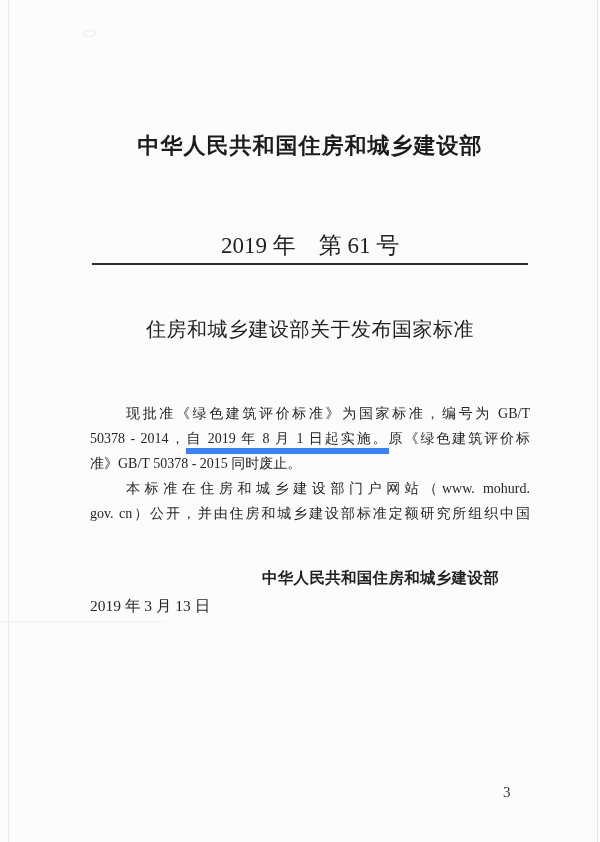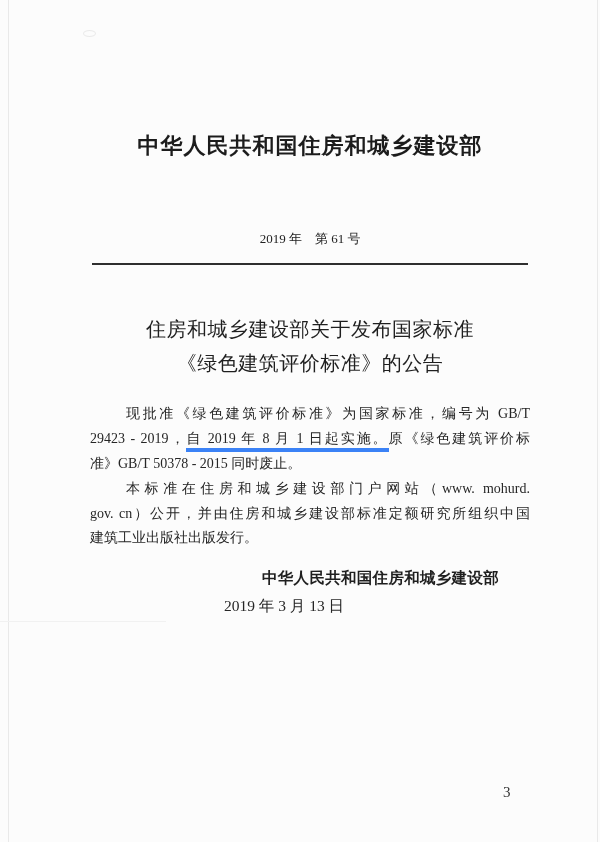--- a/index.html
+++ b/index.html
@@ -51,21 +51,21 @@
   }
   .doc-type {
     top: 167px;
     font-size: 23px;
     font-weight: bold;
     color: #1c1c1c;
     letter-spacing: 1px;
   }
   .issue-number {
     top: 230px;
-    font-size: 13px;
+    font-size: 23px;
     color: #222;
   }
   .rule {
     position: absolute;
     top: 263px; left: 2px;
     width: 436px; height: 2px;
     background: #2f2f2f;
   }
   .subtitle1 { top: 316px; }
   .subtitle2 { top: 350px; }
@@ -87,35 +87,35 @@
     white-space: normal;
   }
   .indent { text-indent: 36px; }
   .l1 { top: 405px; }
   .l2 { top: 430px; }
   .l3 { top: 455px; }
   .l4 { top: 480px; }
   .l5 { top: 505px; }
   .l6 { top: 529px; }
   .red-underline {
-    border-bottom: 4px solid #3b82f6;
+    border-bottom: 6px solid #3b82f6;
     padding-bottom: 2px;
   }
   .signature {
     top: 568px;
     text-align: right;
     padding-right: 31px;
     font-size: 15.5px;
     font-weight: bold;
     color: #1f1f1f;
     letter-spacing: .3px;
   }
   .sig-date {
     top: 596px;
-    text-align: center;
+    text-align: left;
     padding-right: 52px;
     font-size: 15.5px;
     color: #262626;
   }
   .page-number {
     position: absolute;
     left: 503px; top: 784px;
     font-size: 15px;
     color: #333;
   }
@@ -132,33 +132,31 @@
 
   <div class="abs center org-title">中华人民共和国住房和城乡建设部</div>
 
 
   <div class="abs center issue-number">2019 年　第 61 号</div>
 
   <div class="rule"></div>
 
   <div class="abs center subtitle1">住房和城乡建设部关于发布国家标准</div>
 
-  <div class="abs center subtitle2">《绿色建筑评价标准》的公告</div>
 
   <div class="abs bodyline just indent l1">现批准《绿色建筑评价标准》为国家标准，编号为 GB/T</div>
 
-  <div class="abs bodyline just l2"><span>29423 - 2019，</span><span class="red-underline">自 2019 年 8 月 1 日起实施。</span><span>原《绿色建筑评价标</span></div>
+  <div class="abs bodyline just l2"><span>50378 - 2014，</span><span class="red-underline">自 2019 年 8 月 1 日起实施。</span><span>原《绿色建筑评价标</span></div>
 
   <div class="abs bodyline l3">准》GB/T 50378 - 2015 同时废止。</div>
 
   <div class="abs bodyline just l5">gov. cn）公开，并由住房和城乡建设部标准定额研究所组织中国</div>
 
   <div class="abs bodyline just indent l4">本标准在住房和城乡建设部门户网站（www. mohurd.</div>
 
-  <div class="abs bodyline l6">建筑工业出版社出版发行。</div>
 
   <div class="abs signature">中华人民共和国住房和城乡建设部</div>
 
   <div class="abs sig-date">2019 年 3 月 13 日</div>
 
 </div>
 
 <div class="page-number">3</div>
 
 </body></html>

